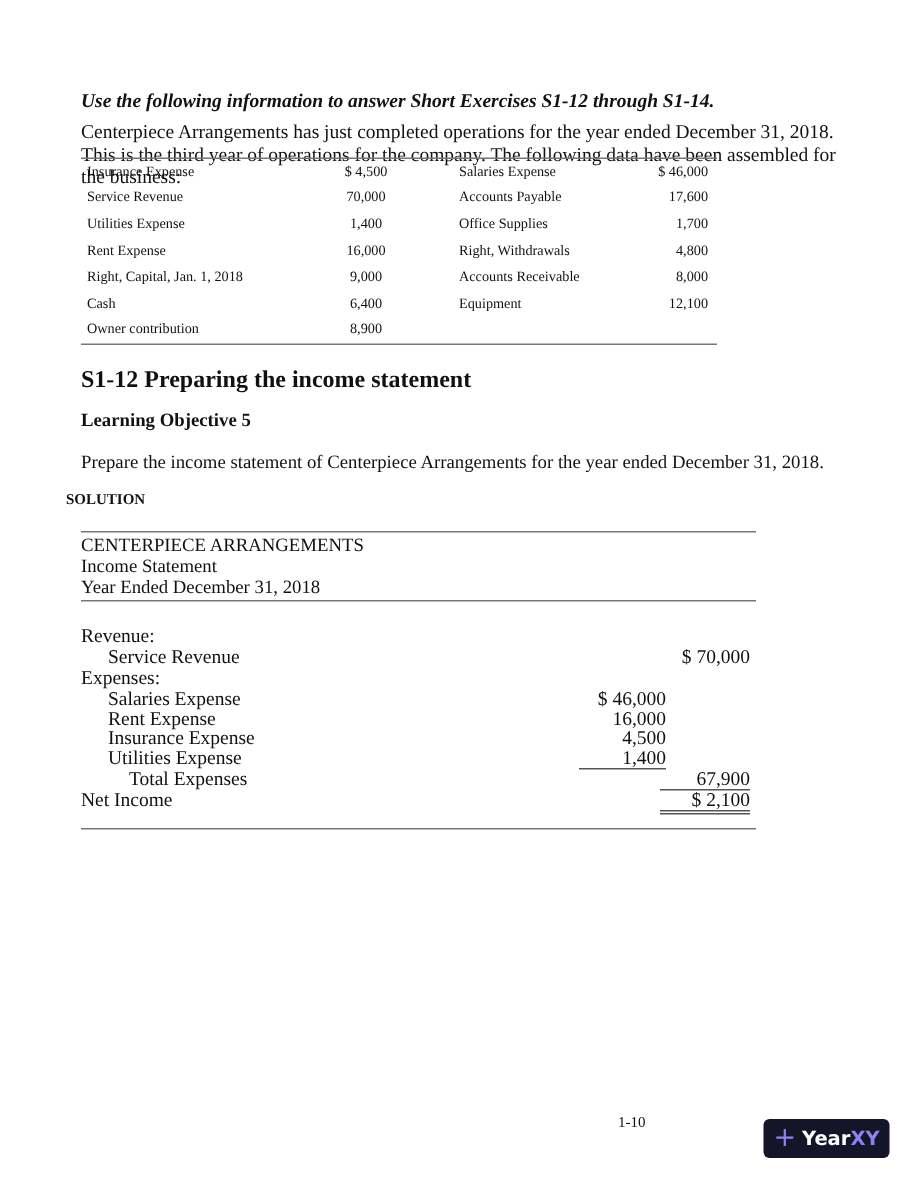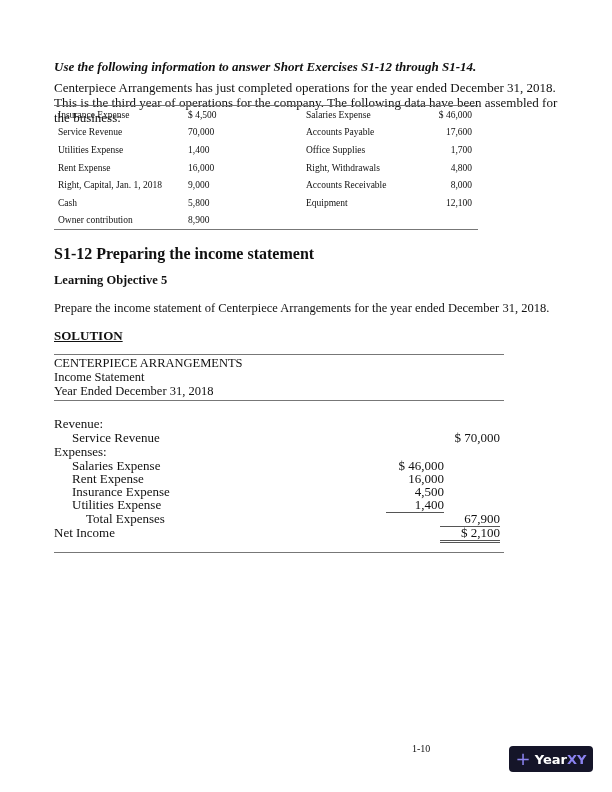--- a/index.html
+++ b/index.html
@@ -7,27 +7,27 @@
          font-family:"Liberation Serif", serif; color:#111; }
   .intro { position:absolute; left:54px; top:59px; width:505px;
            font-size:13px; font-weight:bold; font-style:italic; }
   .para { position:absolute; left:54px; top:80px; width:510px;
           font-size:13px; line-height:15px; }
   table.data { position:absolute; left:54px; top:105px; width:424px;
                border-collapse:collapse; font-size:9.5px;
                border-top:1px solid #777; border-bottom:1px solid #777; }
   table.data td { padding:0 0; height:17.6px; vertical-align:middle; }
   table.data td.n1 { width:130px; padding-left:4px; }
-  table.data td.v1 { width:112px; text-align:left; padding-right:6px; }
+  table.data td.v1 { width:112px; text-align:center; padding-right:6px; }
   table.data td.n2 { width:100px; }
   table.data td.v2 { text-align:right; padding-right:6px; }
   .h1 { position:absolute; left:54px; top:245px; font-size:16px; font-weight:bold; }
   .h2 { position:absolute; left:54px; top:273px; font-size:12.5px; font-weight:bold; }
   .p2 { position:absolute; left:54px; top:301px; font-size:12.5px; }
-  .h3 { position:absolute; left:54px; top:328px; font-size:13px; font-weight:bold;text-decoration:underline; }
+  .h3 { position:absolute; left:44px; top:328px; font-size:10px; font-weight:bold; }
   .hr { position:absolute; left:54px; width:450px; height:0; border-top:1px solid #777; }
   .stmt-head { position:absolute; left:54px; top:356px; width:450px; 
                font-size:12.5px; line-height:14px; }
   .row { position:absolute; left:54px; width:450px; height:14px; font-size:13px; line-height:14px; }
   .row .lbl { position:absolute; left:0; }
   .row .lbl.i1 { left:18px; }
   .row .lbl.i2 { left:32px;font-family:Liberation Serif, serif; }
   .row .c1 { position:absolute; right:60px; width:60px; text-align:right; }
   .row .c2 { position:absolute; right:4px; width:60px; text-align:right; }
   .ul1 { border-bottom:1px solid #555; }
@@ -74,21 +74,21 @@
       <td class="v2">4,800</td>
     </tr>
     <tr>
       <td class="n1">Right, Capital, Jan. 1, 2018</td>
       <td class="v1">9,000</td>
       <td class="n2">Accounts Receivable</td>
       <td class="v2">8,000</td>
     </tr>
     <tr>
       <td class="n1">Cash</td>
-      <td class="v1">5,800</td>
+      <td class="v1">6,400</td>
       <td class="n2">Equipment</td>
       <td class="v2">12,100</td>
     </tr>
     <tr>
       <td class="n1">Owner contribution</td>
       <td class="v1">8,900</td>
       <td class="n2"></td>
       <td class="v2"></td>
     </tr>
   </tbody>

